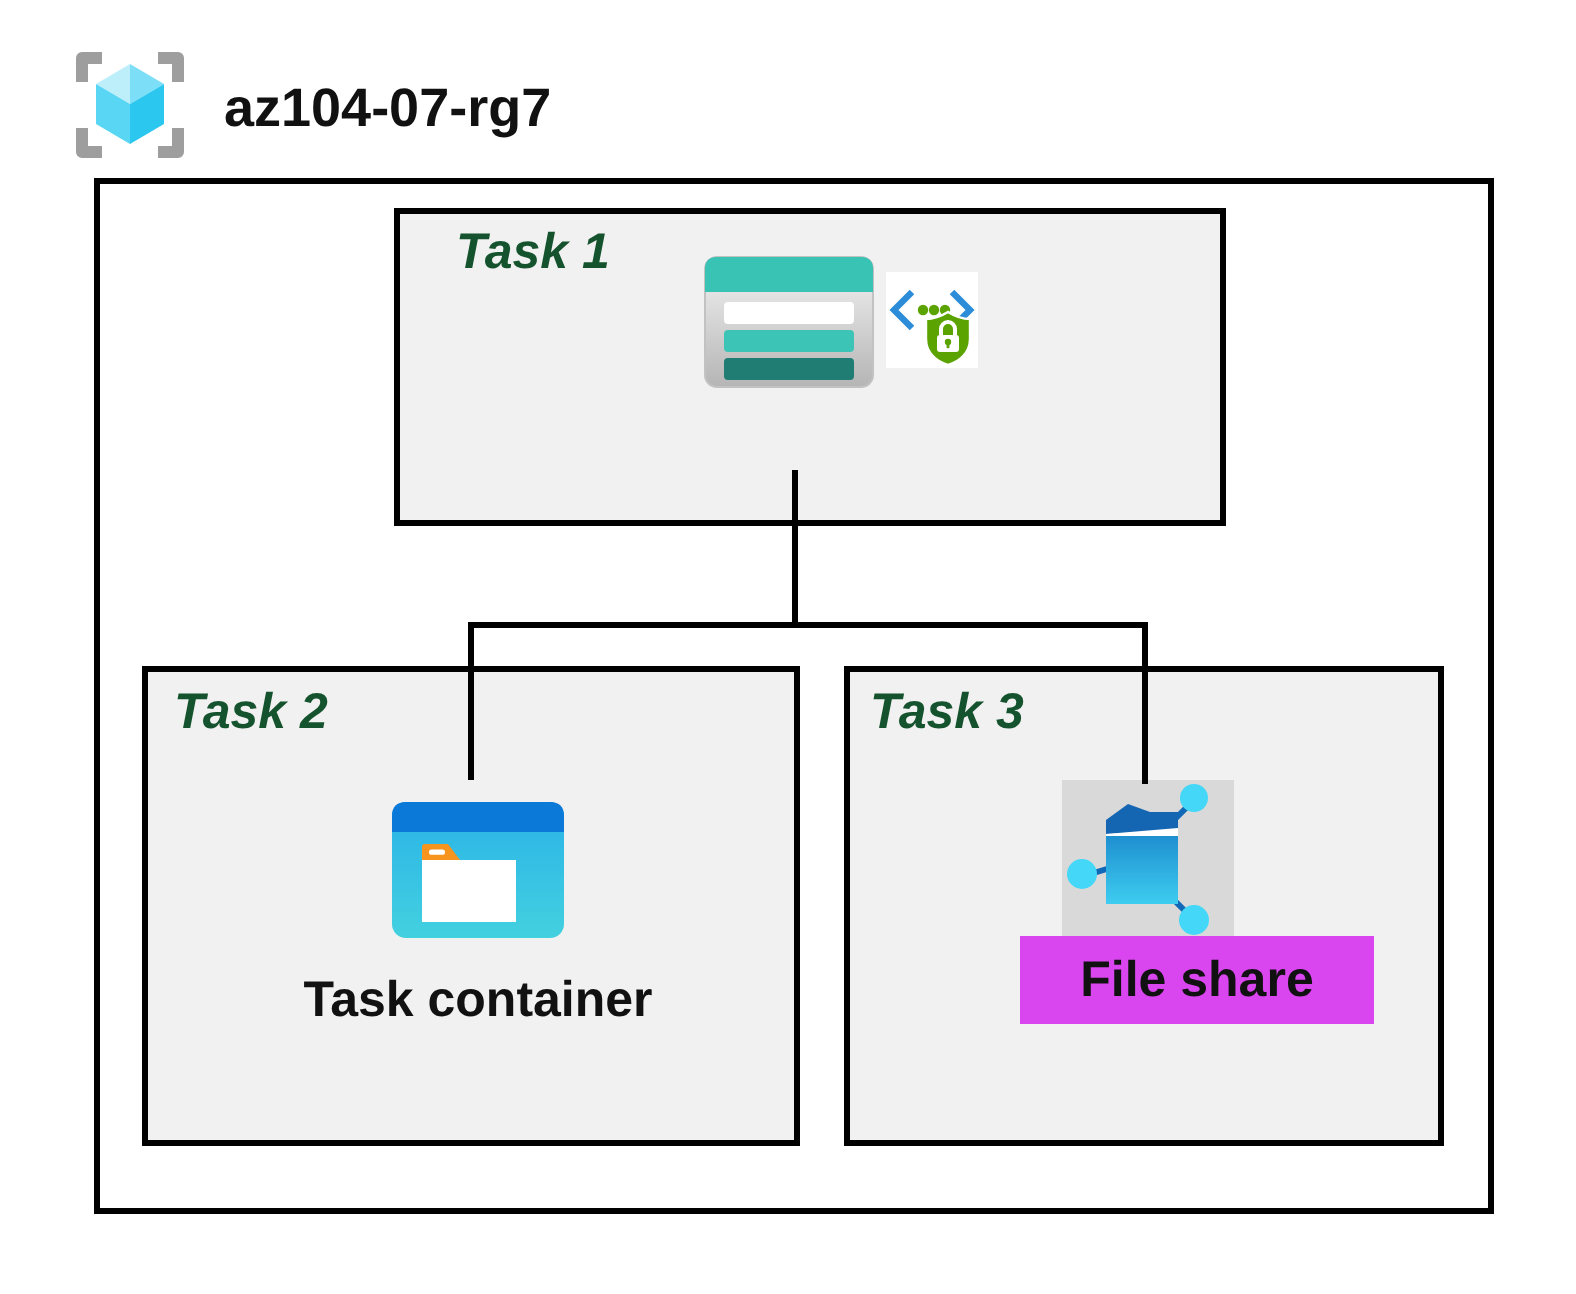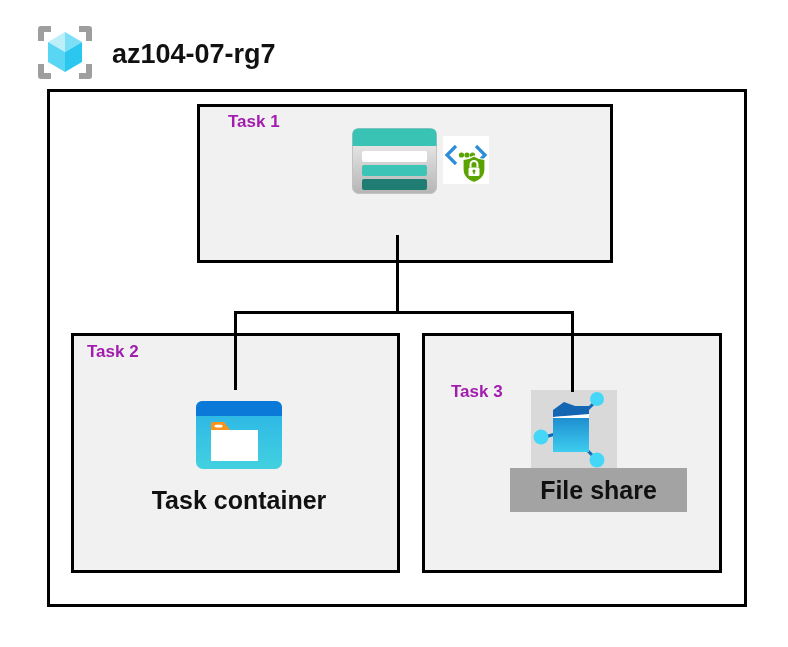--- a/index.html
+++ b/index.html
@@ -20,37 +20,37 @@
     border:3px solid #000;background:#fff;box-sizing:border-box;
   }
   
   .task-box{
     position:absolute;background:#f1f1f1;border:3px solid #000;box-sizing:border-box;
   }
   .task1{left:197px;top:104px;width:416px;height:159px;}
   .task2{left:71px; top:333px;width:329px;height:240px;}
   .task3{left:422px;top:333px;width:300px;height:240px;}
   .task-label{
-    position:absolute;font-size:17px;font-weight:700;color:#a21caf;white-space:nowrap;
+    position:absolute;font-size:25px;font-weight:700;color:#14532d;white-space:nowrap;font-style:italic;
   }
   .task1 .task-label{left:28px;top:5px;}
   .task2 .task-label{left:13px;top:6px;}
-  .task3 .task-label{left:26px;top:6px;margin-top:40px;}
+  .task3 .task-label{left:10px;top:6px;}
   .resource-label{
     position:absolute;font-size:25px;font-weight:700;color:#111;text-align:center;white-space:nowrap;
   }
   .task1 .resource-label{left:22px;top:92px;width:340px;}
   .task2 .resource-label{left:30px;top:150px;width:270px;}
   
   .storage-icon{position:absolute;left:152px;top:21px;}
   .secure-icon{position:absolute;left:243px;top:29px;}
   .blob-icon{position:absolute;left:122px;top:65px;}
   .fs-tile{position:absolute;left:106px;top:54px;width:86px;height:83px;background:#d9d9d9;}
   .fs-band{
-    position:absolute;left:85px;top:132px;width:177px;height:44px;background:#a3a3a3;
+    position:absolute;left:85px;top:132px;width:177px;height:44px;background:#d946ef;
     display:flex;align-items:center;justify-content:center;
   }
   .fs-band .resource-label{position:static;width:auto;}
   
   .conn{position:absolute;background:#000;}
   .conn-v1{left:396px;top:235px;width:3px;height:79px;}
   .conn-h {left:234px;top:311px;width:340px;height:3px;}
   .conn-v2{left:234px;top:311px;width:3px;height:79px;}
   .conn-v3{left:571px;top:311px;width:3px;height:81px;}
 </style>

